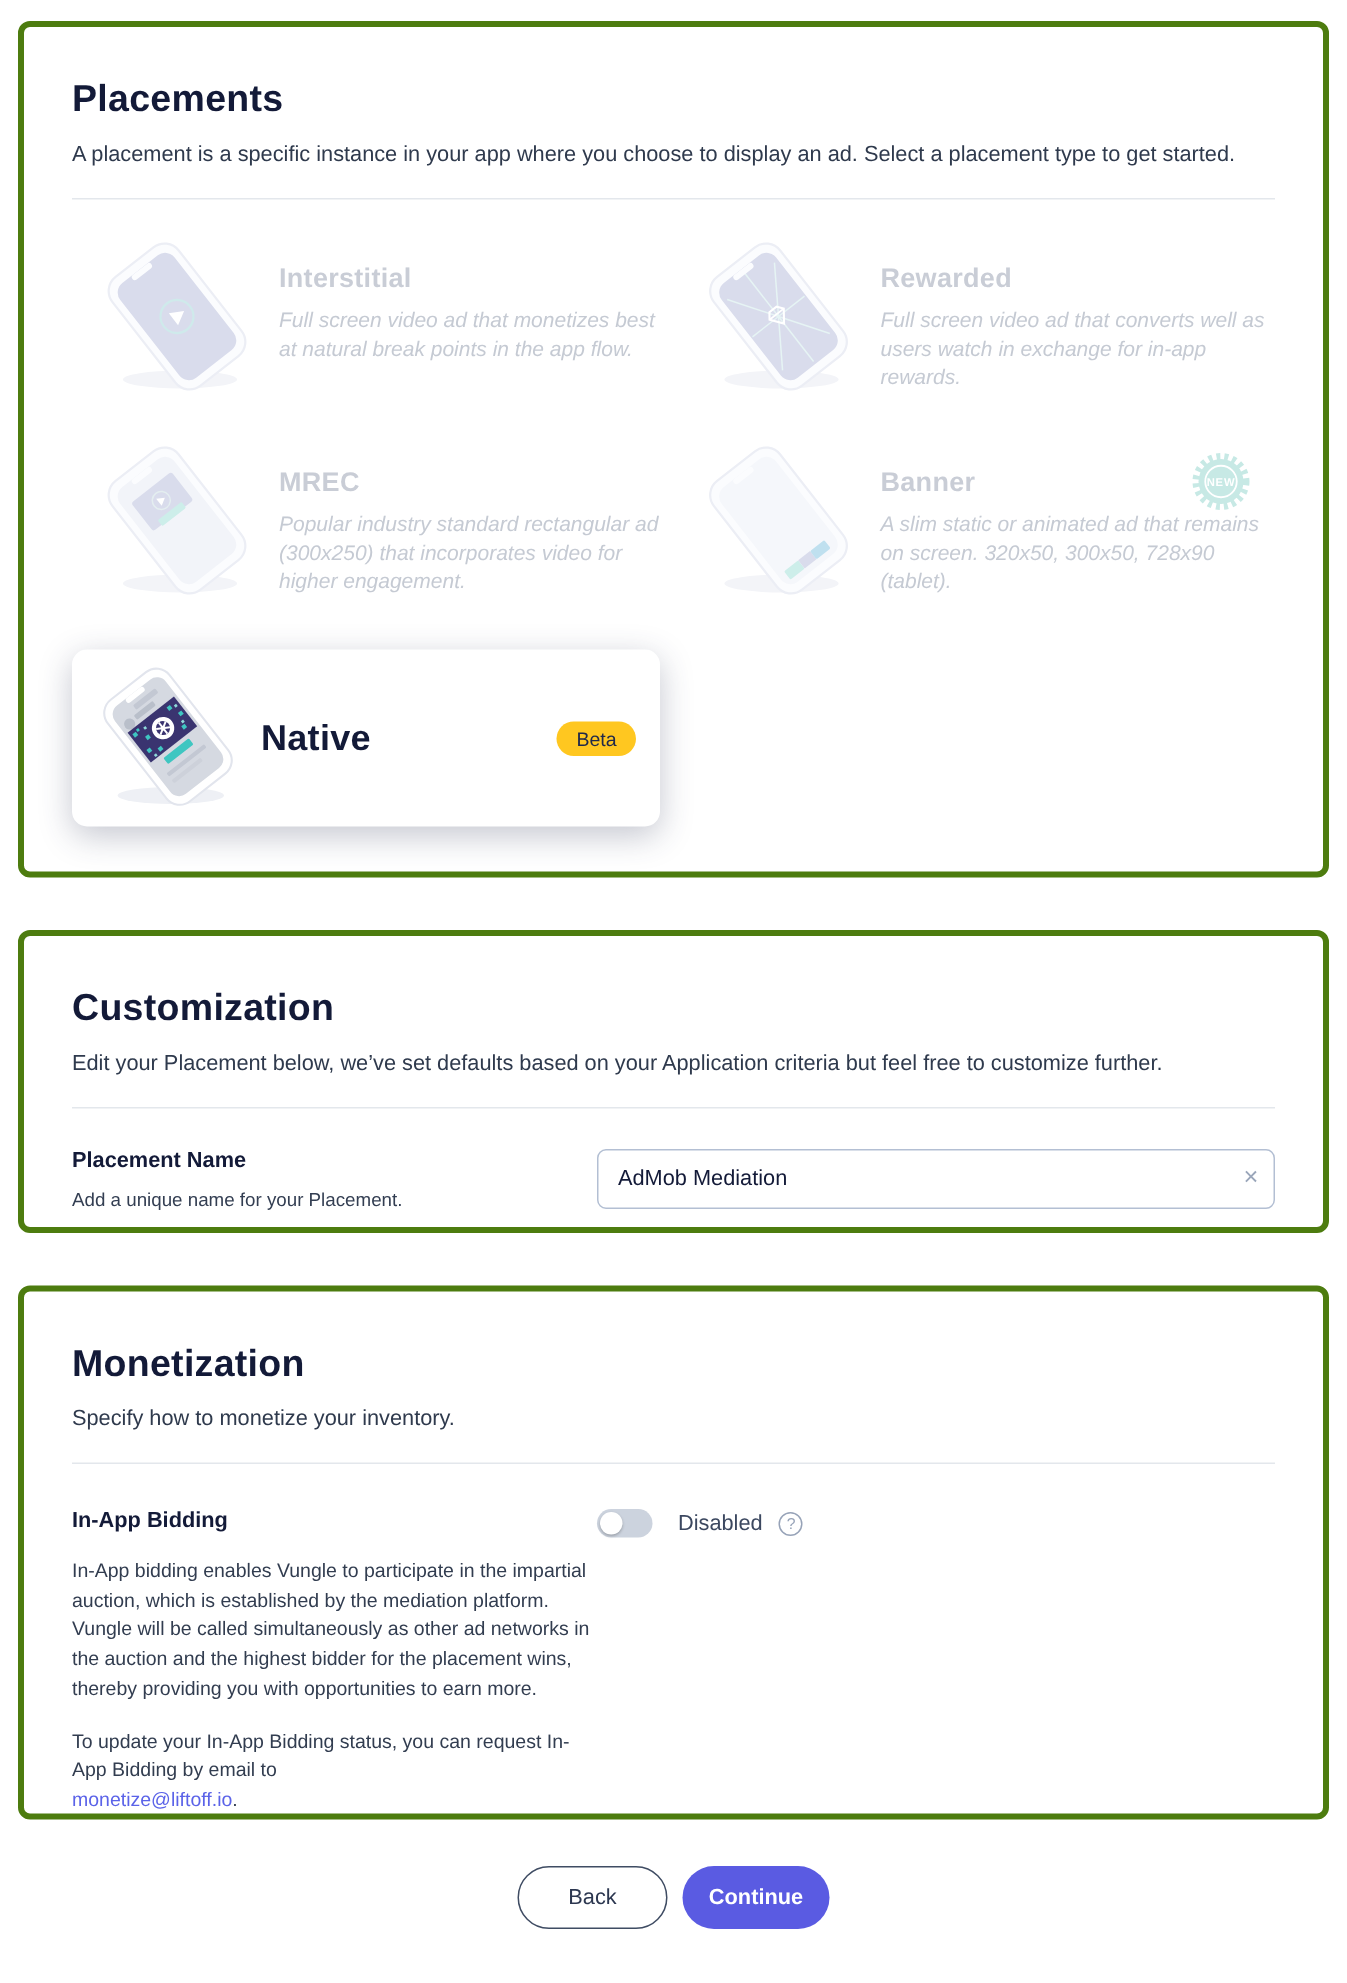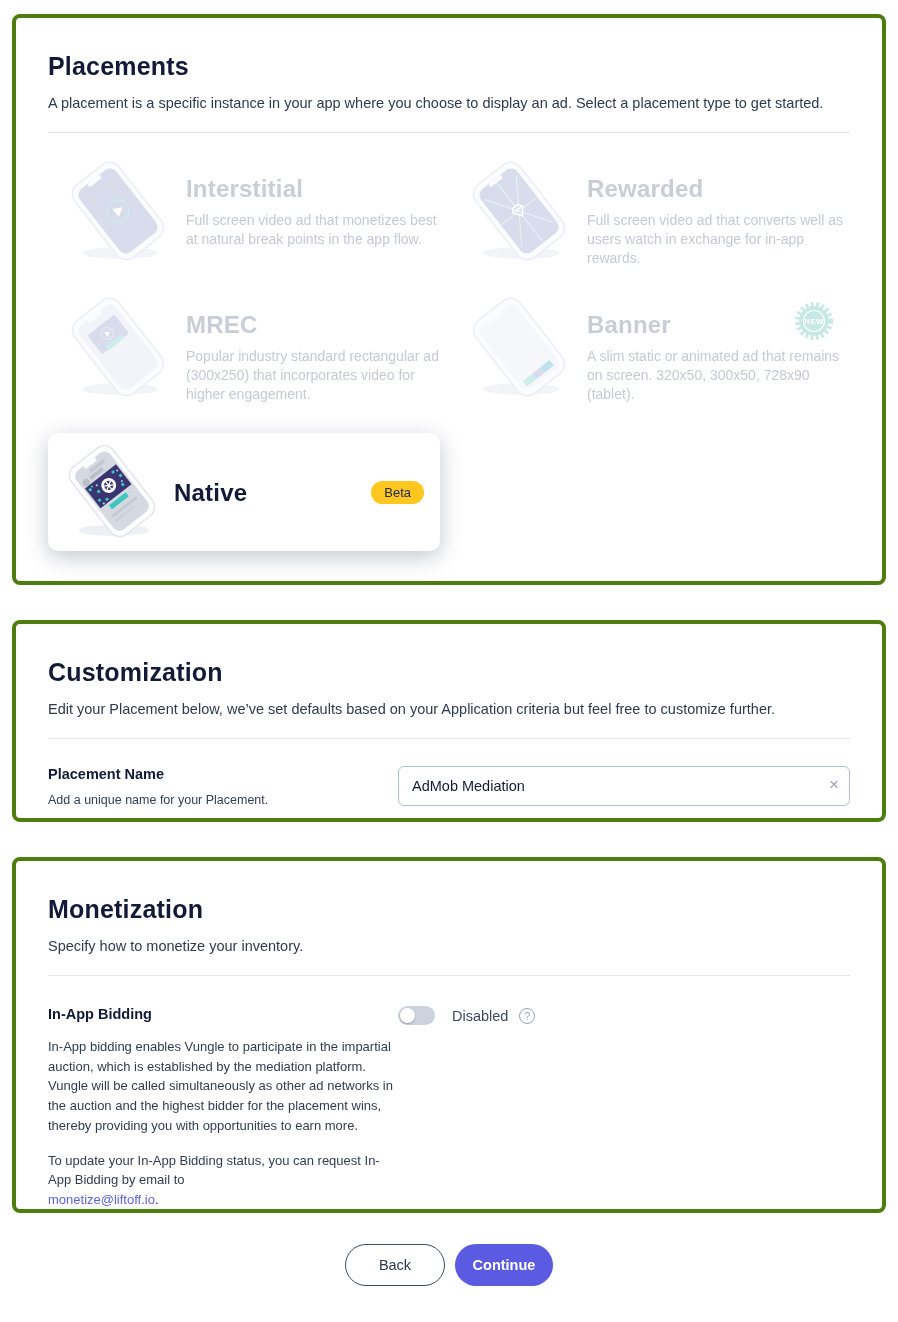--- a/index.html
+++ b/index.html
@@ -15,24 +15,24 @@
   }
   #placements-card { margin-top:14px; height:571px; padding:34px 32px 0; }
   .card-title { font-size:25px; font-weight:800; color:#131a38; margin:0; letter-spacing:.2px; }
   .card-subtitle { font-size:14.5px; color:#2f3a4d; margin-top:13px; line-height:1.3; }
   .divider { border-top:1px solid #e3e7ec; margin-top:19px; }
 
   .options-grid { display:grid; grid-template-columns:1fr 1fr; margin-top:28px; row-gap:16px; }
   .option { display:flex; align-items:flex-start; min-height:120px; padding-left:10px; position:relative; border-radius:10px; cursor:pointer; }
   .phone { width:120px; height:104px; flex:0 0 120px; }
   .option-text { margin-left:8px; padding-top:14px; max-width:270px; }
-  .option-title { font-size:24px; font-weight:800; letter-spacing:.2px; }
+  .option-title { font-size:18px; font-weight:800; letter-spacing:.2px; }
   .option-desc { font-size:14px; line-height:1.38; margin-top:8px; }
   .option.disabled .option-title { color:#c9cdd6; }
-  .option.disabled .option-desc { color:#c5cad3; }
+  .option.disabled .option-desc { color:#c5cad3;font-style:italic; }
 
   .option.selected {
     background:#fff; box-shadow:0 6px 22px rgba(45,55,85,.28);
     width:392px; padding:8px 16px 6px 8px; align-items:center; min-height:114px;
   }
   .option.selected .option-text { padding-top:0; margin-left:6px; flex:1; max-width:none; }
   .selected-title-row { display:flex; align-items:center; justify-content:space-between; }
   .option.selected .option-title { font-size:24px; color:#131a38; }
   .option.selected .option-desc { color:#222c41; margin-top:9px; }
   .badge-beta {

